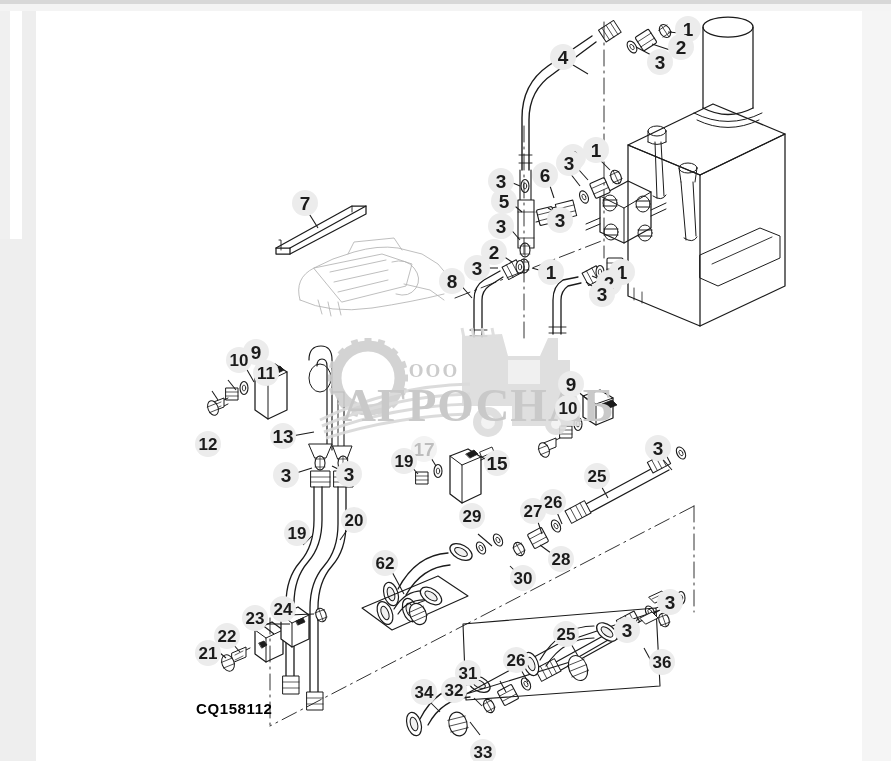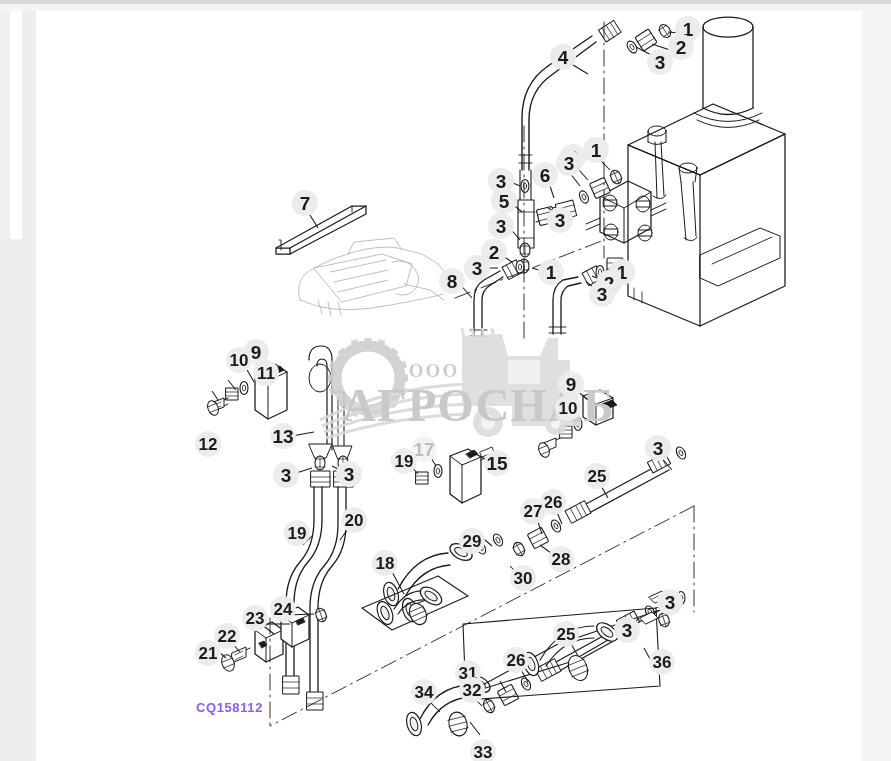--- a/index.html
+++ b/index.html
@@ -22,22 +22,22 @@
   
   .cal{position:absolute;width:26px;height:26px;margin-left:-13px;margin-top:-13px;
        border-radius:50%;background:#ececec;
        display:flex;align-items:center;justify-content:center;
        font-family:"Liberation Sans",sans-serif;font-size:19px;font-weight:700;
        color:#1b1b1b;letter-spacing:0;line-height:1;}
   .cal.sm{font-size:17px;}
   .cal.faint{color:#bdbdbd;background:#f3f3f3;}
 
   #drawing-id{position:absolute;left:196px;top:700px;
-      font-family:"Liberation Sans",sans-serif;font-size:13px;font-weight:700;
-      color:#8b5cf6;letter-spacing:.6px;}
+      font-family:"Liberation Sans",sans-serif;font-size:15px;font-weight:700;
+      color:#000000;letter-spacing:.6px;}
 
   
   #wm{position:absolute;left:312px;top:326px;width:300px;height:128px;
       pointer-events:none;text-decoration:underline;}
   #wm .wmtext{position:absolute;left:30px;top:56px;width:250px;text-align:center;
       font-family:"Liberation Serif",serif;font-weight:700;font-size:47px;
       color:#c9c9c9;letter-spacing:1px;line-height:1;}
   #wm .wmsub{position:absolute;left:62px;top:34px;width:120px;text-align:center;
       font-family:"Liberation Serif",serif;font-weight:700;font-size:19px;
       color:#cccccc;letter-spacing:2px;}
@@ -646,33 +646,33 @@
       <div class="cal" style="left: 571px; top: 384px;">9</div>
       <div class="cal sm" style="left: 568px; top: 408px;">10</div>
       <div class="cal faint" style="left: 424px; top: 449px;">17</div>
       <div class="cal sm" style="left: 404px; top: 461px;">19</div>
       <div class="cal" style="left: 497px; top: 463px; text-align: right;">15</div>
       <div class="cal" style="left: 658px; top: 448px;">3</div>
       <div class="cal sm" style="left: 597px; top: 476px;">25</div>
       <div class="cal sm" style="left: 553px; top: 502px;">26</div>
       <div class="cal sm" style="left: 533px; top: 511px;">27</div>
       <div class="cal sm" style="left: 561px; top: 559px;">28</div>
-      <div class="cal sm" style="left: 472px; top: 541px;">29</div>
+      <div class="cal sm" style="left: 472px; top: 516px;">29</div>
       <div class="cal sm" style="left: 523px; top: 578px;">30</div>
-      <div class="cal sm" style="left: 385px; top: 563px;">18</div>
+      <div class="cal sm" style="left: 385px; top: 563px;">62</div>
       <div class="cal sm" style="left: 297px; top: 533px;">19</div>
       <div class="cal sm" style="left: 354px; top: 520px;">20</div>
       <div class="cal sm" style="left: 208px; top: 653px;">21</div>
       <div class="cal sm" style="left: 227px; top: 636px;">22</div>
       <div class="cal sm" style="left: 255px; top: 618px;">23</div>
       <div class="cal sm" style="left: 283px; top: 609px; text-align: right;">24</div>
       <div class="cal" style="left: 670px; top: 602px;">3</div>
       <div class="cal" style="left: 627px; top: 630px;">3</div>
       <div class="cal sm" style="left: 566px; top: 634px;">25</div>
       <div class="cal sm" style="left: 516px; top: 660px;">26</div>
       <div class="cal sm" style="left: 468px; top: 673px;">31</div>
-      <div class="cal sm" style="left: 472px; top: 690px;">32</div>
+      <div class="cal sm" style="left: 454px; top: 690px;">32</div>
       <div class="cal sm" style="left: 424px; top: 692px; text-align: center;">34</div>
       <div class="cal sm" style="left: 483px; top: 752px;">33</div>
       <div class="cal sm" style="left: 662px; top: 662px;">36</div>
     </div>
 
 </div>
 
 </body></html>

